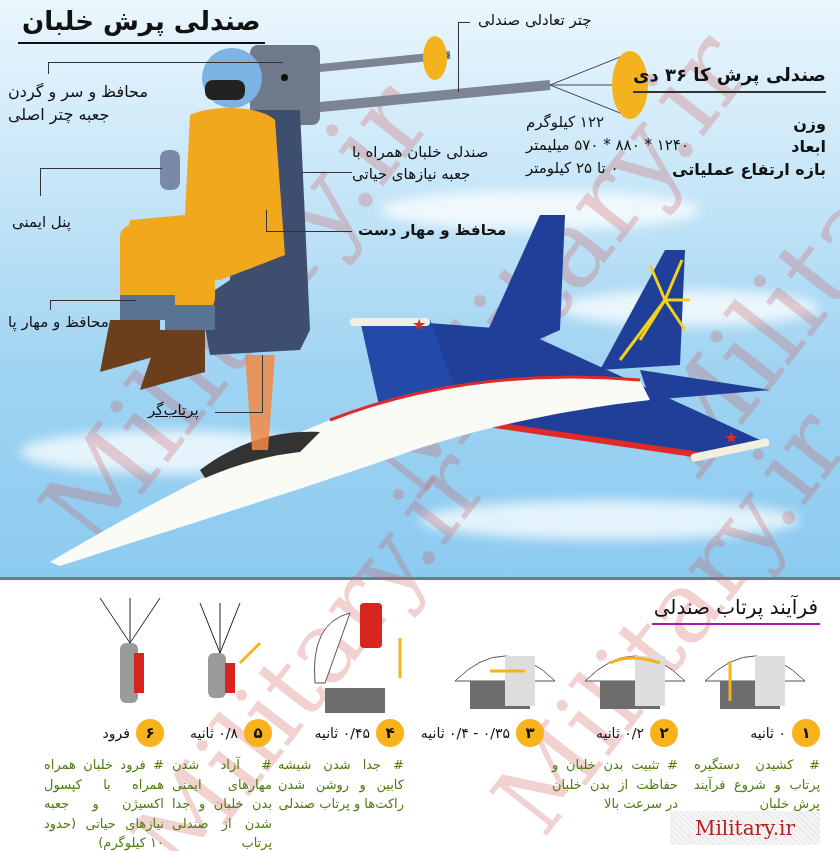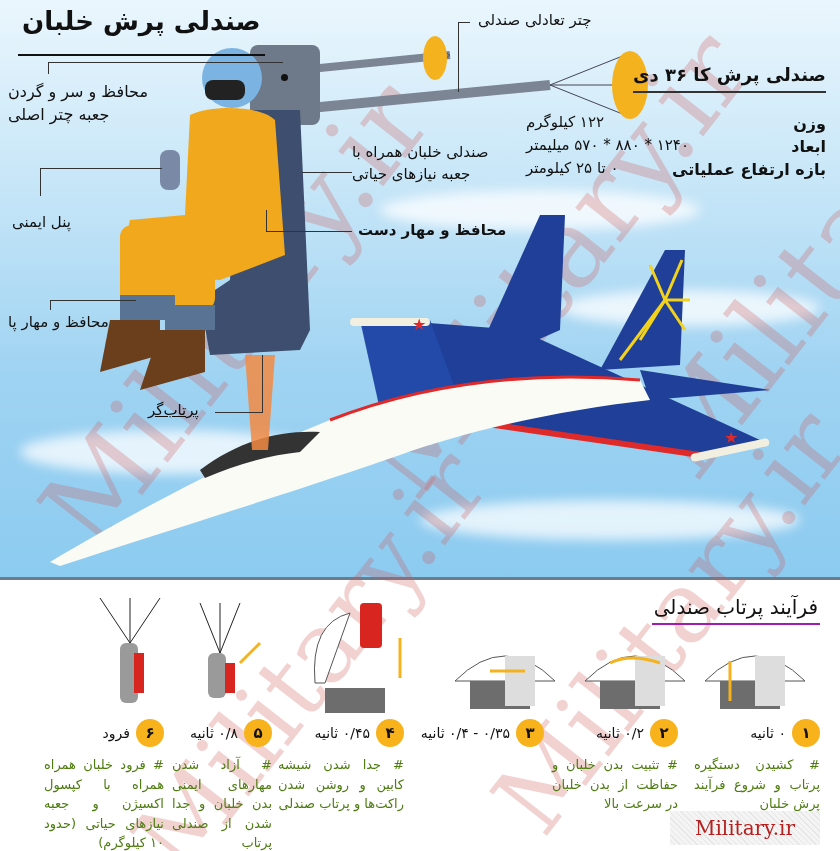--- a/index.html
+++ b/index.html
@@ -8,21 +8,21 @@
   .top {
     position: absolute; left: 0; top: 0; width: 840px; height: 580px;
     background: linear-gradient(180deg, #eaf6fd 0%, #c9e7f8 30%, #9fd3f2 65%, #8ccbf0 100%);
     overflow: hidden; border-bottom: 3px solid #6b7d8c;
   }
   .cloud { position: absolute; background: rgba(255,255,255,0.75); border-radius: 50%; filter: blur(6px); }
   .bottom { position: absolute; left: 0; top: 583px; width: 840px; height: 268px; background: #ffffff; }
   .rtl { direction: rtl; unicode-bidi: embed; }
   .title-main {
     position: absolute; left: 18px; top: 6px; font-size: 26px; font-weight: bold; color: #111;
-    border-bottom: 2px solid #111; padding: 0 4px 18px 4px;
+    border-bottom: 2px solid #111; padding: 0 4px 6px 4px;
   }
   .label { position: absolute; font-size: 15px; color: #111; line-height: 1.45; white-space: nowrap; }
   .spec-title {
     position: absolute; right: 14px; top: 54px; font-size: 18px; font-weight: bold; color: #111;
     border-bottom: 2px solid #333; padding-bottom: 6px; margin-top: 10px;
   }
   .specs { position: absolute; right: 14px; top: 112px; width: 300px; font-size: 15px; color: #111; }
   .spec-row { display: flex; justify-content: space-between; line-height: 1.45; }
   .spec-row .k { font-weight: bold; font-size: 16px; }
   .leader { position: absolute; border-color: #333; border-style: solid; border-width: 0; }

